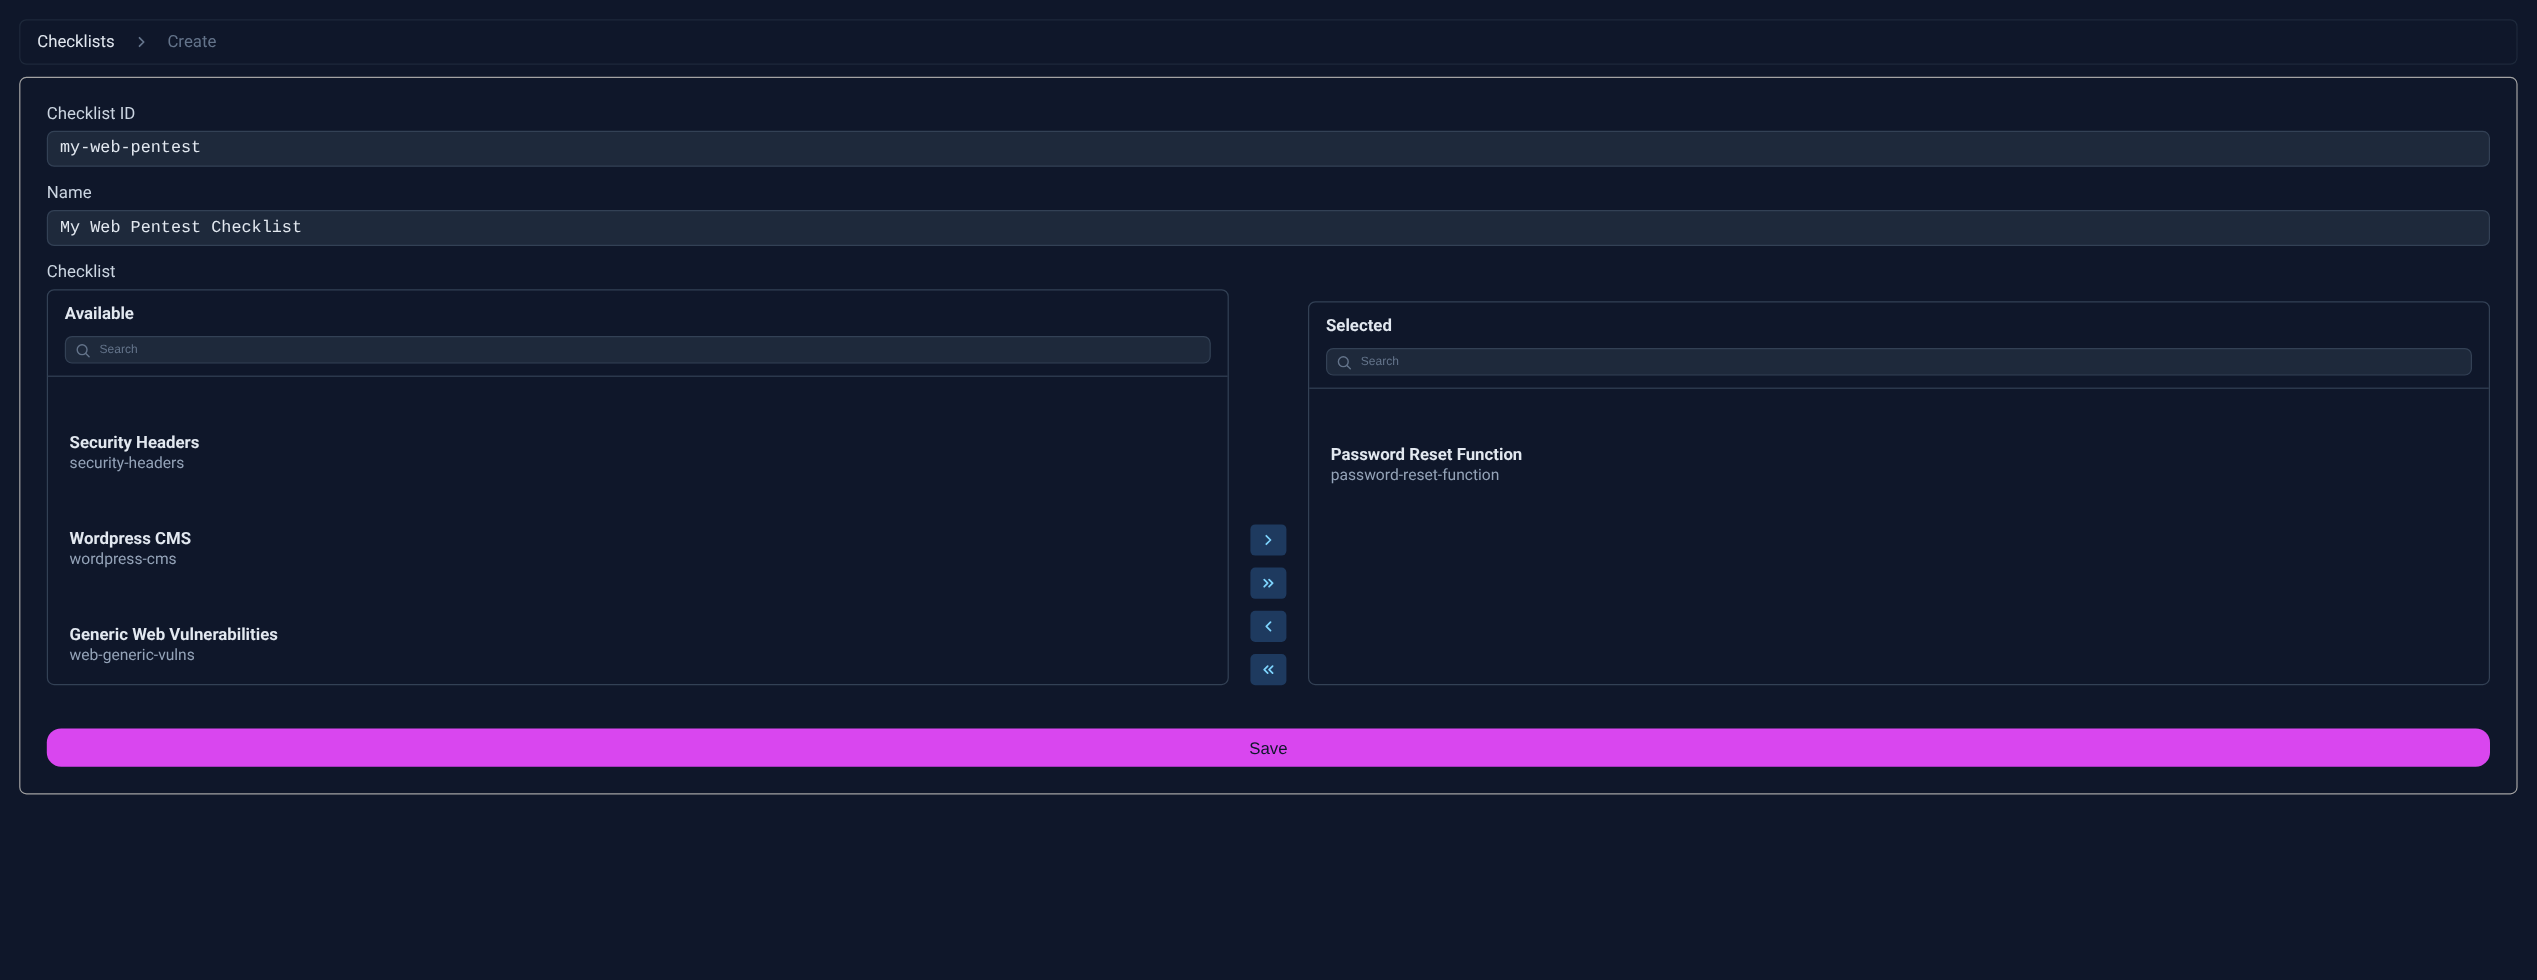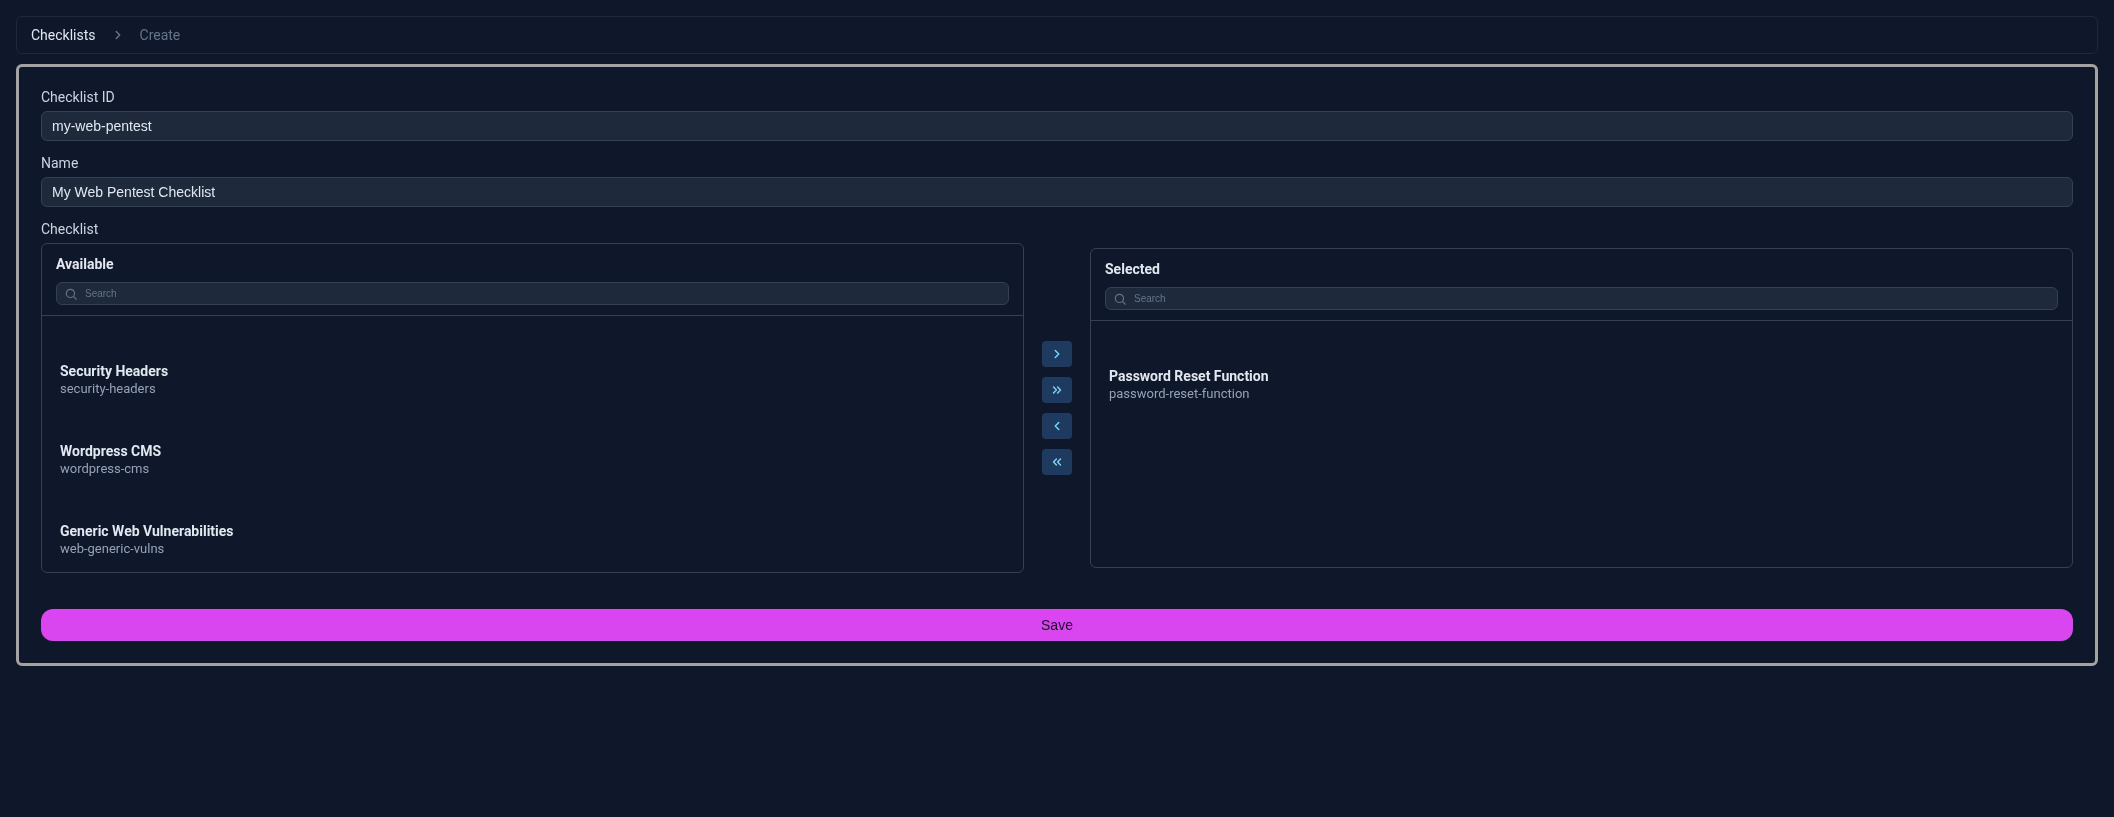--- a/index.html
+++ b/index.html
@@ -34,21 +34,21 @@
   }
   .chevron-sep {
     color: #64748b;
     width: 14px;
     height: 14px;
     display: inline-flex;
     align-items: center;
     justify-content: center;
   }
   .form-card {
-    border: 3px solid #a3a3a3;
+    border: 1px solid #a3a3a3;
     border-radius: 6px;
     padding: 22px;
   }
   .form-group {
     margin-bottom: 14px;
   }
   .form-label {
     display: block;
     color: #cbd5e1;
     font-size: 14px;
@@ -56,27 +56,28 @@
   }
   .text-input {
     width: 100%;
     background: #1e293b;
     border: 1px solid #334155;
     border-radius: 6px;
     color: #e2e8f0;
     padding: 6px 10px;
     font-size: 14px;
     outline: none;
+    font-family: Liberation Mono, monospace;
   }
   .text-input::placeholder {
     color: #64748b;
   }
   .dual-list {
     display: flex;
-    align-items: center;
+    align-items: flex-end;
     gap: 14px;
   }
   .list-panel {
     flex: 1;
     border: 1px solid #334155;
     border-radius: 6px;
     display: flex;
     flex-direction: column;
     min-height: 320px;
   }

